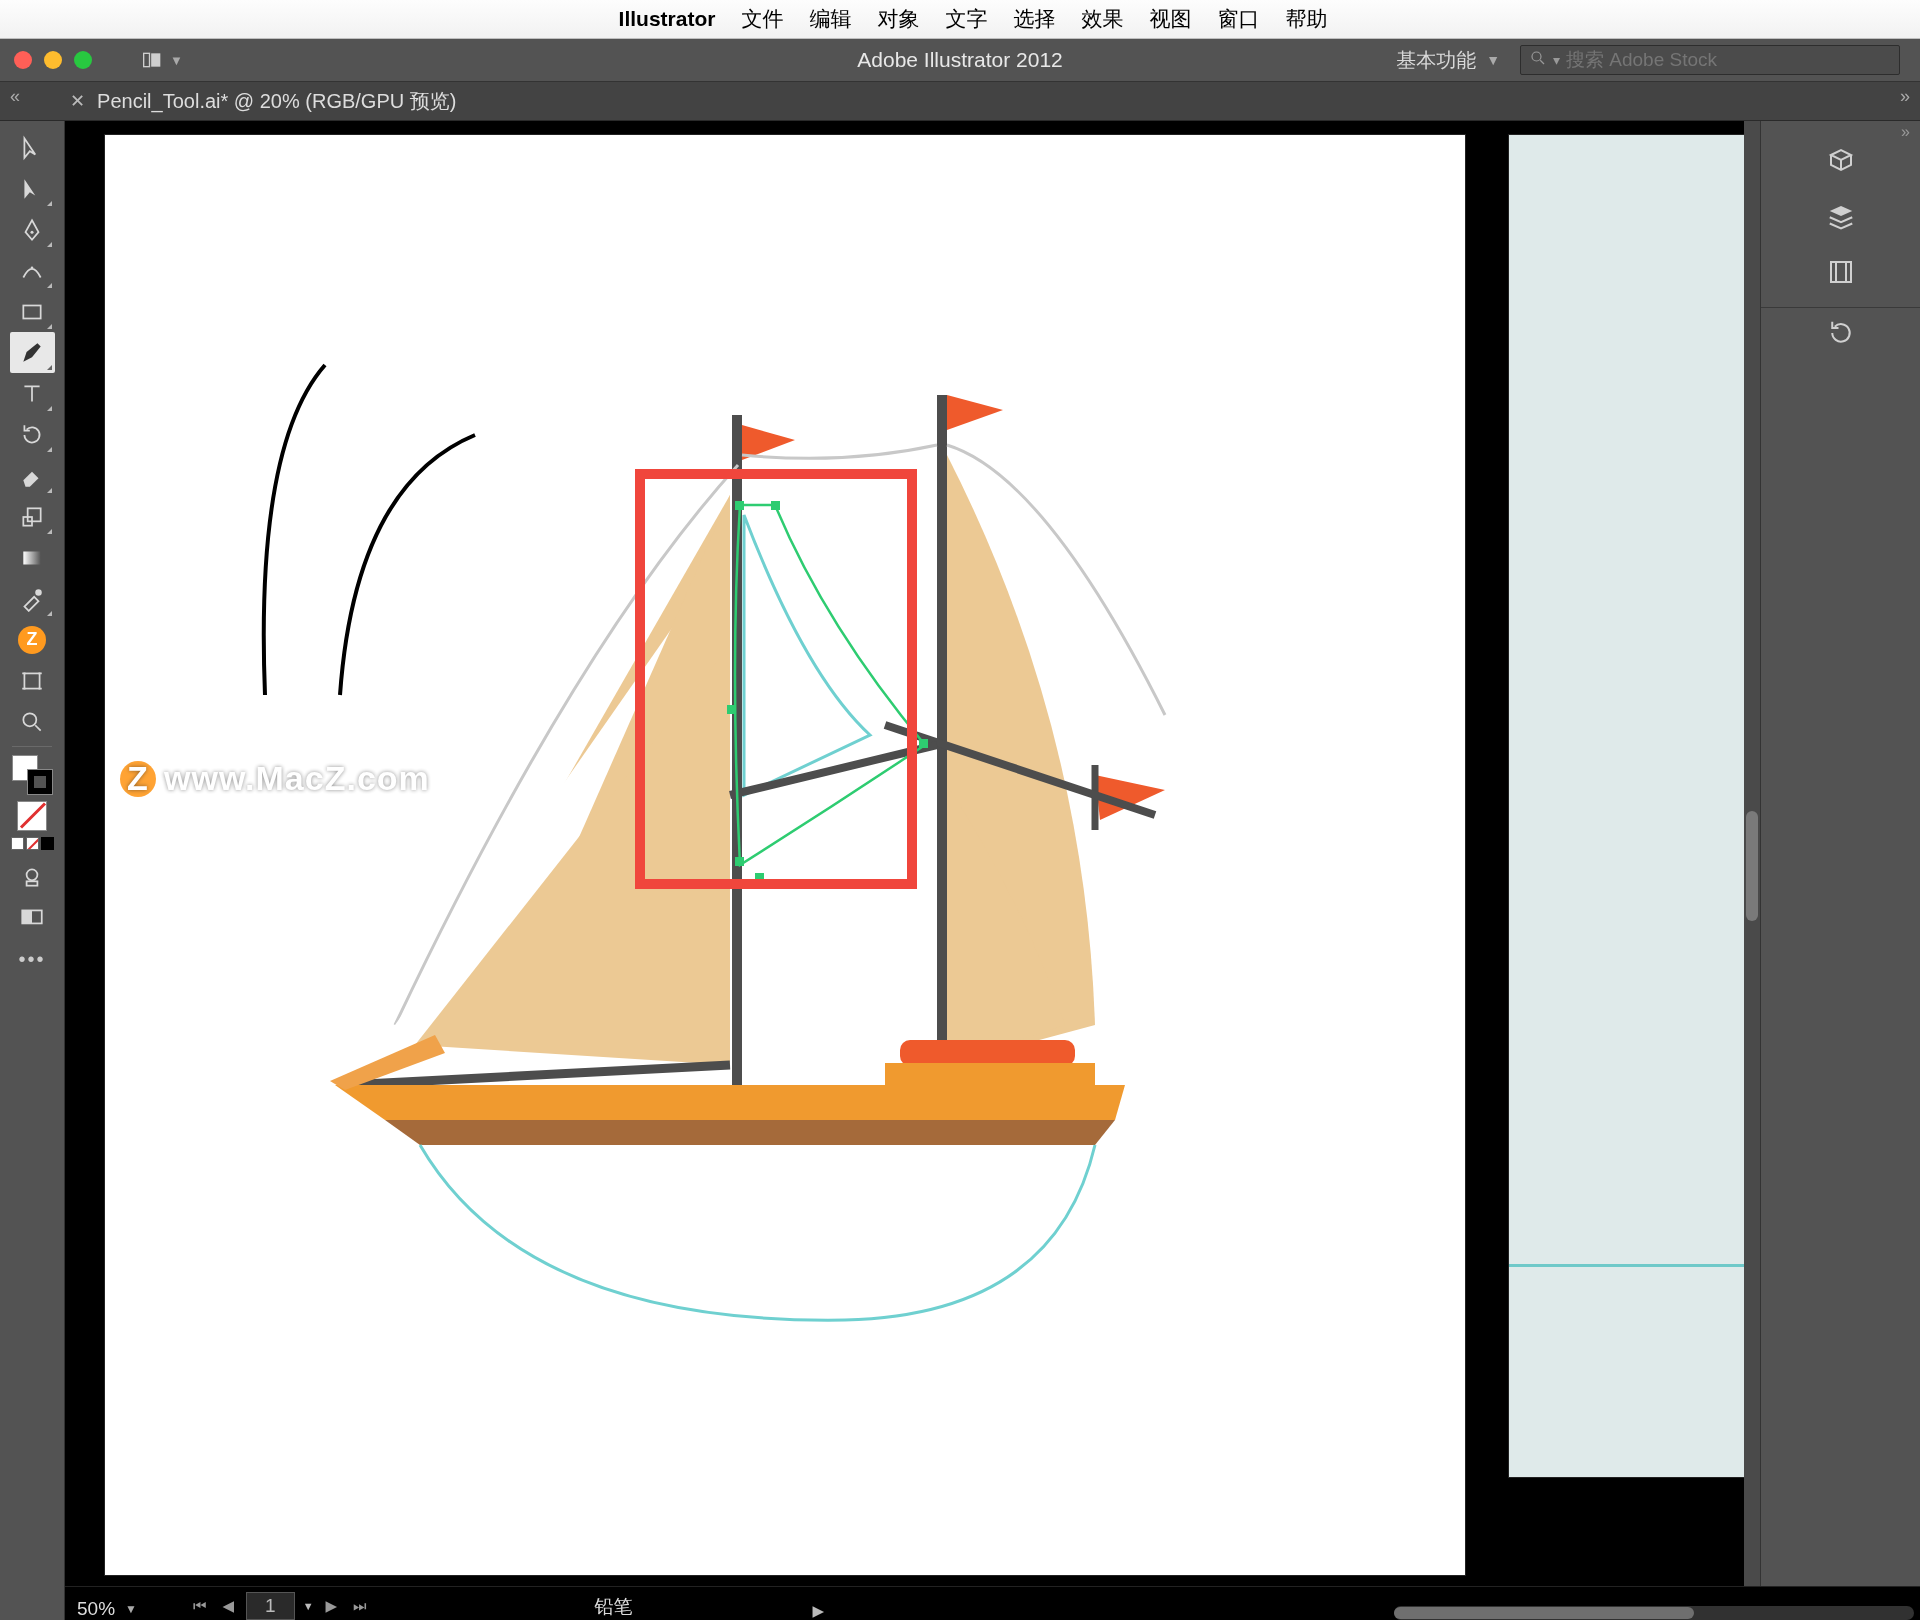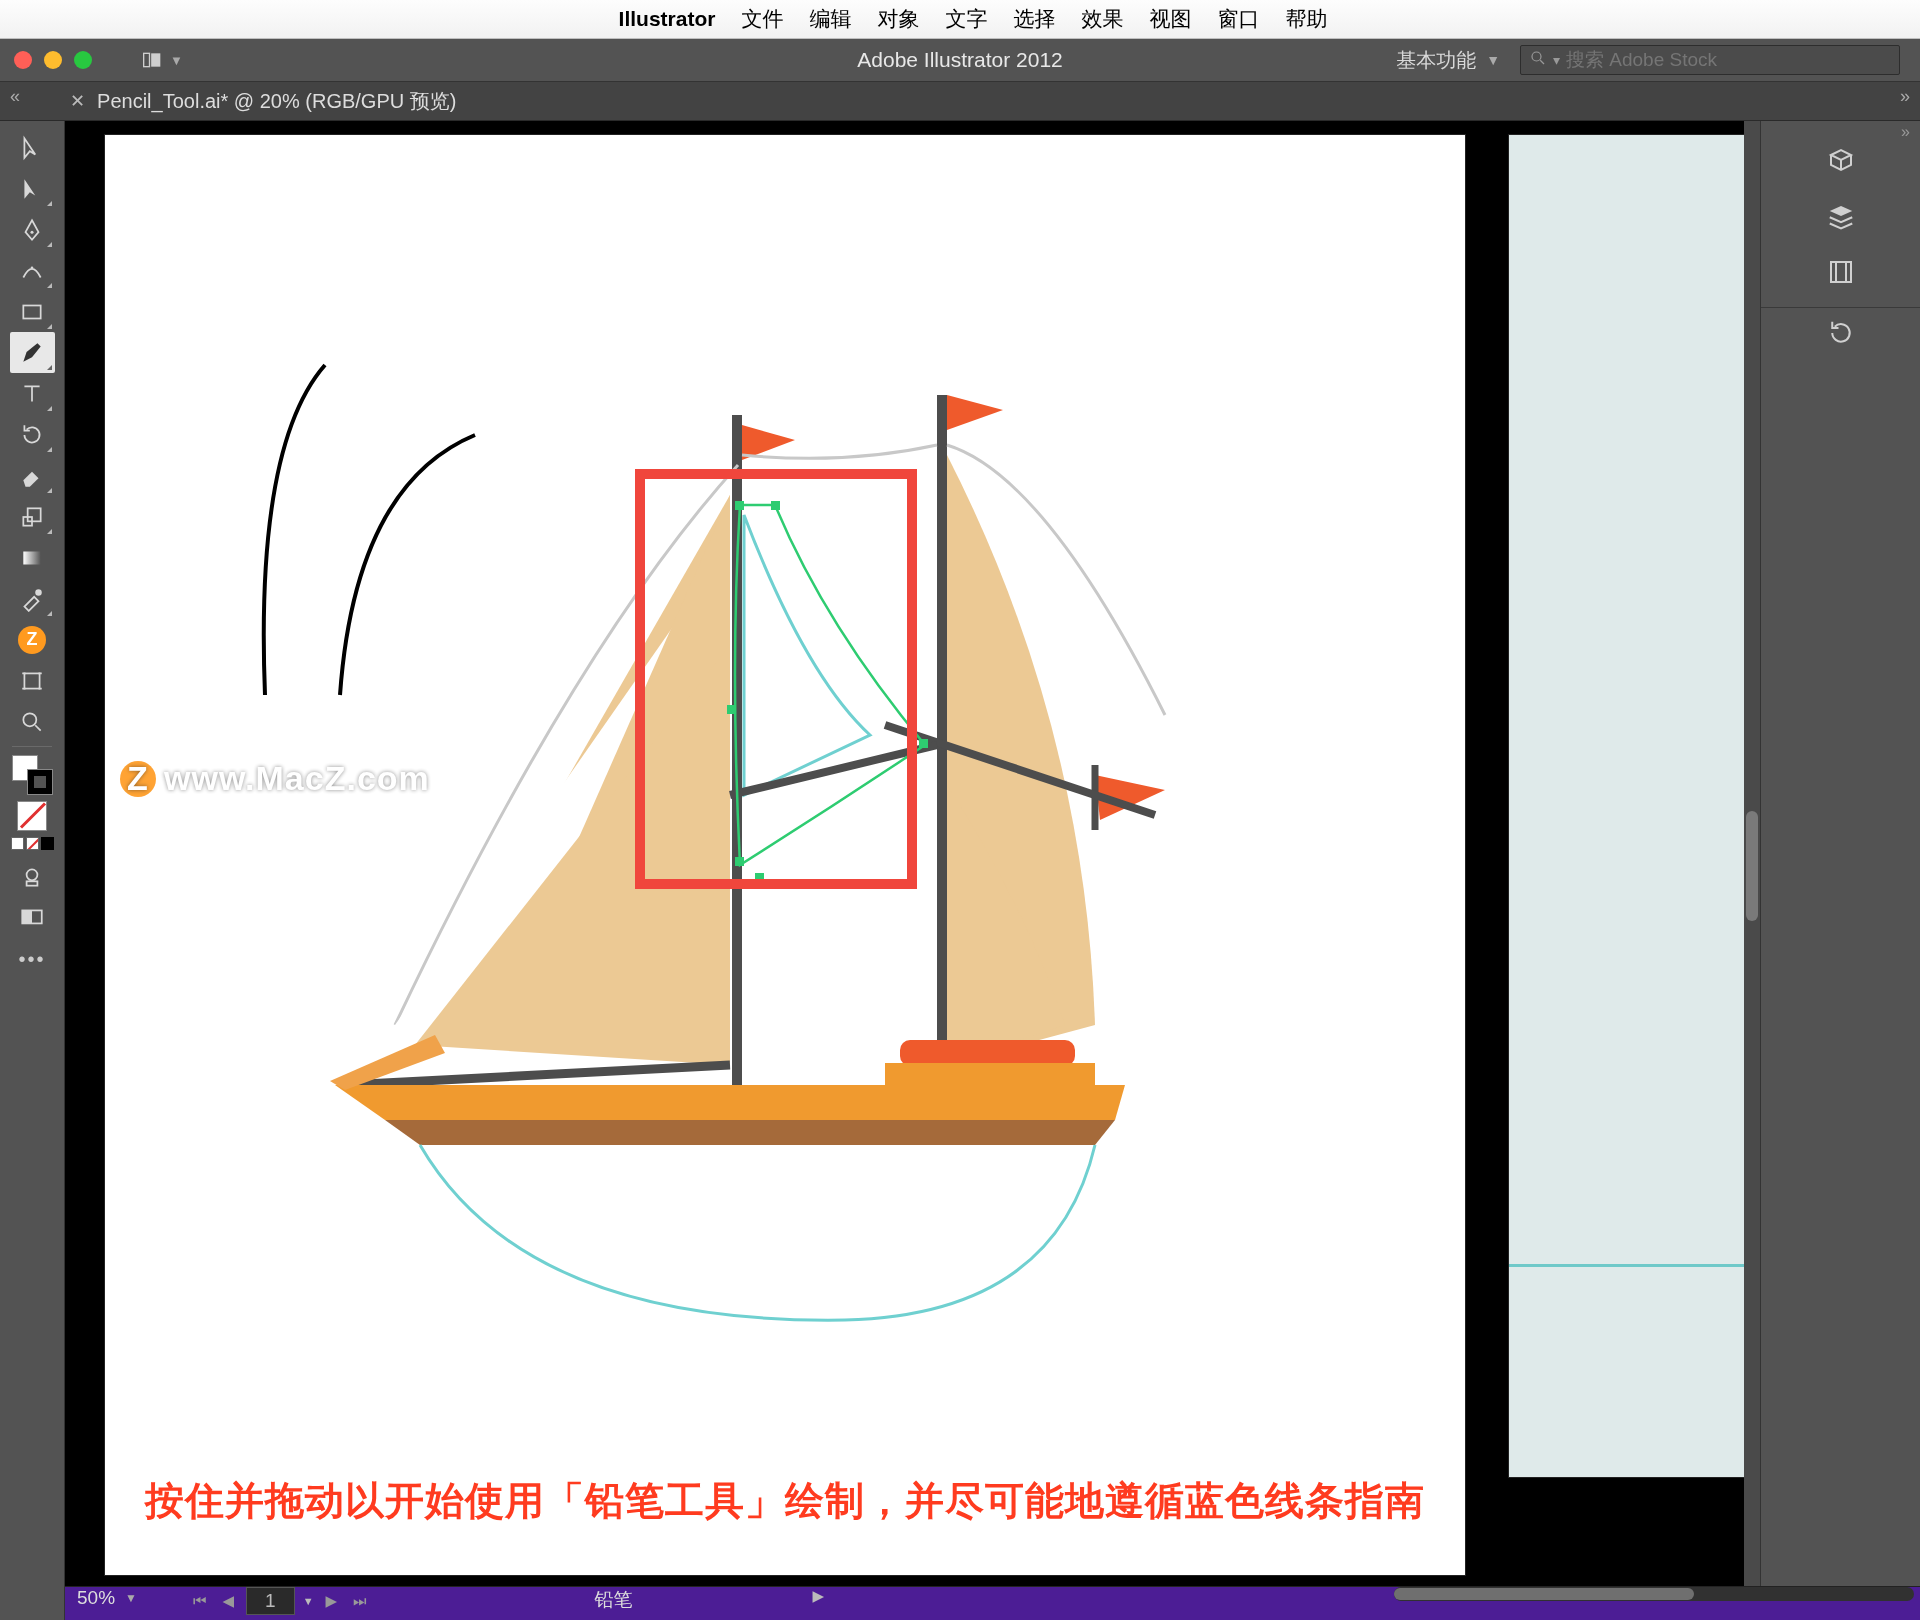--- a/index.html
+++ b/index.html
@@ -67,21 +67,21 @@
 
 .right-panels { width:160px; background:#535353; border-left:1px solid #333; display:flex; flex-direction:column; align-items:center; padding-top:14px;}
 .right-panels .panel-group{display:flex;flex-direction:column;gap:22px;align-items:center;padding:10px 0;width:100%;}
 .right-panels .panel-group + .panel-group{border-top:1px solid #3a3a3a;margin-top:6px;}
 .right-panels .picon{color:#d0d0d0;}
 .right-panels svg{width:30px;height:30px;}
 .right-panels .collapse-handle{position:absolute;top:2px;right:10px;color:#999;font-size:16px;}
 .right-vscroll { position:absolute; right:160px; top:121px; bottom:34px; width:16px; background:#4a4a4a;}
 .right-vscroll .thumb{position:absolute; right:2px; top:690px; width:12px; height:110px; background:#7a7a7a; border-radius:6px;}
 
-.status-bar { position:absolute; left:65px; right:0; bottom:0; height:34px; background:#4c1d95; display:flex; align-items:flex-start; color:#ddd; font-size:19px; border-top:1px solid #222;}
+.status-bar { position:absolute; left:65px; right:0; bottom:0; height:34px; background:#000000; display:flex; align-items:flex-end; color:#ddd; font-size:19px; border-top:1px solid #222;}
 .status-bar .zoom { width:110px; padding-left:12px; display:flex; align-items:center; gap:10px;}
 .status-bar .zoom .chev{font-size:12px;color:#aaa;}
 .status-bar .navset { display:flex; align-items:center; gap:8px; padding:0 14px; color:#bbb;}
 .status-bar .navset .pg{background:#2a2a2a;padding:2px 18px;border:1px solid #555;}
 .status-bar .navbtn{font-size:15px;color:#999;padding:0 4px;}
 .status-bar .tool-name { margin-left:210px; }
 .status-bar .play { margin-left:180px; font-size:15px; color:#bbb;}
 .status-bar .hscroll{ margin-left:auto; width:520px; height:14px; background:#313131; position:relative; margin-right:6px; border-radius:7px;}
 .status-bar .hscroll .thumb{position:absolute;left:0;top:1px;height:12px;width:300px;background:#6f6f6f;border-radius:6px;}
 
@@ -338,21 +338,20 @@
       <div class="second-board">
         <div class="sea"></div>
       </div>
 
       <div class="red-highlight"></div>
 
       <div class="watermark">
         <span class="z">Z</span><span>www.MacZ.com</span>
       </div>
 
-      <div class="instruction">按住并拖动以开始使用「铅笔工具」绘制，并尽可能地遵循蓝色线条指南</div>
     </div>
   </div>
 
   <div class="right-panels">
     <span class="collapse-handle">»</span>
     <div class="panel-group">
       <span class="picon"><svg viewBox="0 0 24 24">
             <path class="ic" d="M4 8 12 4 20 8 12 12z"></path>
             <path class="ic" d="M4 8v8l8 4 8-4V8"></path>
             <path class="ic" d="M12 12v8"></path>

